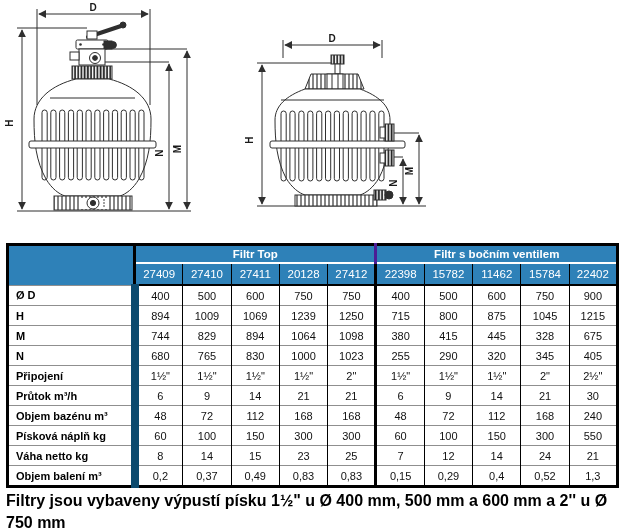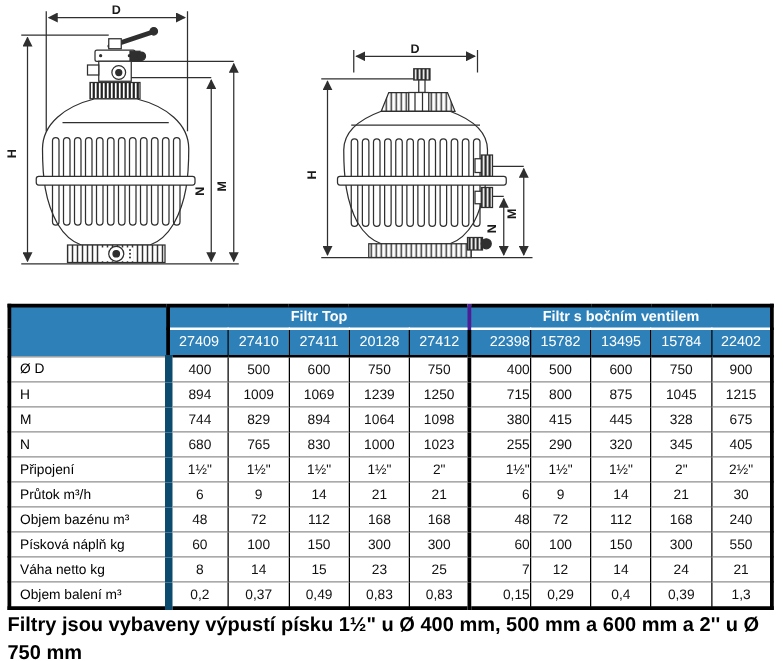--- a/index.html
+++ b/index.html
@@ -17,22 +17,22 @@
     border:3px solid #000;
     font-size:11px;
   }
   col.c-label{width:127px;}
   thead td{background:#2e81b8;color:#fff;text-align:center;padding:0;}
   tr.groups-row td.group{font-weight:bold;font-size:11.5px;height:16px;border-bottom:2px solid #fff;}
   td.corner{border-right:3px solid #000;}
   td.group2{border-left:3px solid #4c1d95;}
   tr.models-row td{height:20px;font-weight:normal;font-size:11.5px;border-left:1px solid #000;border-bottom:2px solid #000;}
   tbody td{height:19px;text-align:center;border-left:1px solid #000;border-top:1px solid #8f8f8f;padding:0;color:#111;}
-  tbody td.row-label{text-align:left;padding-left:7px;font-weight:normal;color:#000;border-right:6px solid #0c4a6e;}
-  td.split{border-left:3px solid #000 !important;text-align:right;}
+  tbody td.row-label{text-align:left;padding-left:7px;font-weight:bold;color:#000;border-right:8px solid #0c4a6e;}
+  td.split{border-left:3px solid #000 !important;}
 
   .footnote{
     position:absolute;left:6px;top:490px;width:612px;
     font-size:16px;font-weight:bold;line-height:1.35;color:#000;
   }
   .footnote span{display:block;}
 </style>
 </head>
 <body>
 
@@ -204,21 +204,21 @@
       <td class="group group2" colspan="5">Filtr s bočním ventilem</td>
     </tr>
     <tr class="models-row">
         <td>27409</td>
         <td>27410</td>
         <td>27411</td>
         <td>20128</td>
         <td>27412</td>
         <td class="split">22398</td>
         <td>15782</td>
-        <td>13495</td>
+        <td>11462</td>
         <td>15784</td>
         <td>22402</td>
       </tr>
   </thead>
   <tbody>
       <tr>
         <td class="row-label">Ø D</td>
         <td>400</td>
         <td>500</td>
         <td>600</td>
@@ -337,21 +337,21 @@
       <tr>
         <td class="row-label">Objem balení m³</td>
         <td>0,2</td>
         <td>0,37</td>
         <td>0,49</td>
         <td>0,83</td>
         <td>0,83</td>
         <td class="split">0,15</td>
         <td>0,29</td>
         <td>0,4</td>
-        <td>0,39</td>
+        <td>0,52</td>
         <td>1,3</td>
       </tr>
     </tbody>
 </table>
 
 <div class="footnote">
   <span>Filtry jsou vybaveny výpustí písku 1½" u Ø 400 mm, 500 mm a 600 mm a 2'' u Ø 750 mm</span>
 </div>
 
 </body></html>

